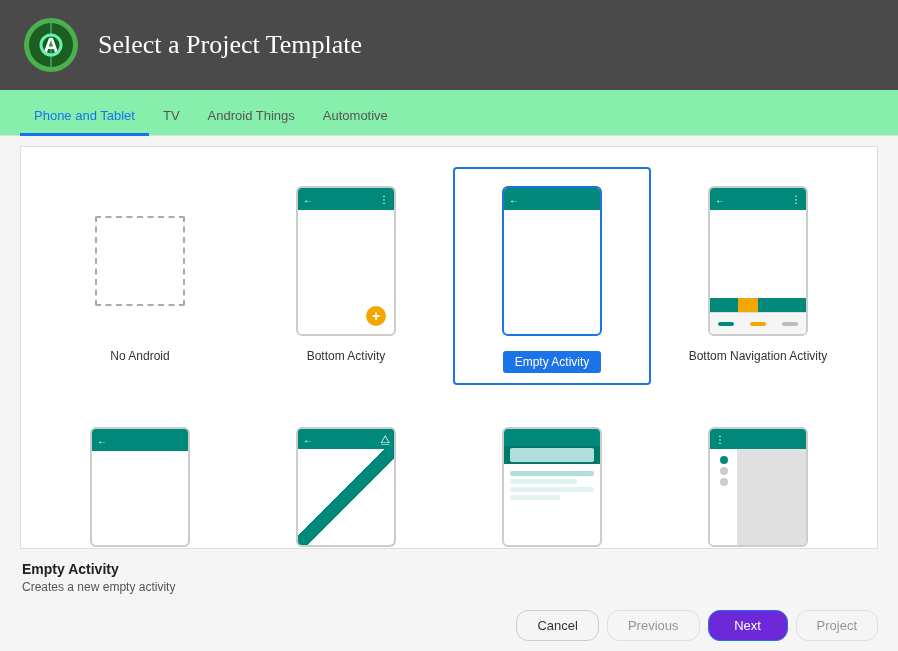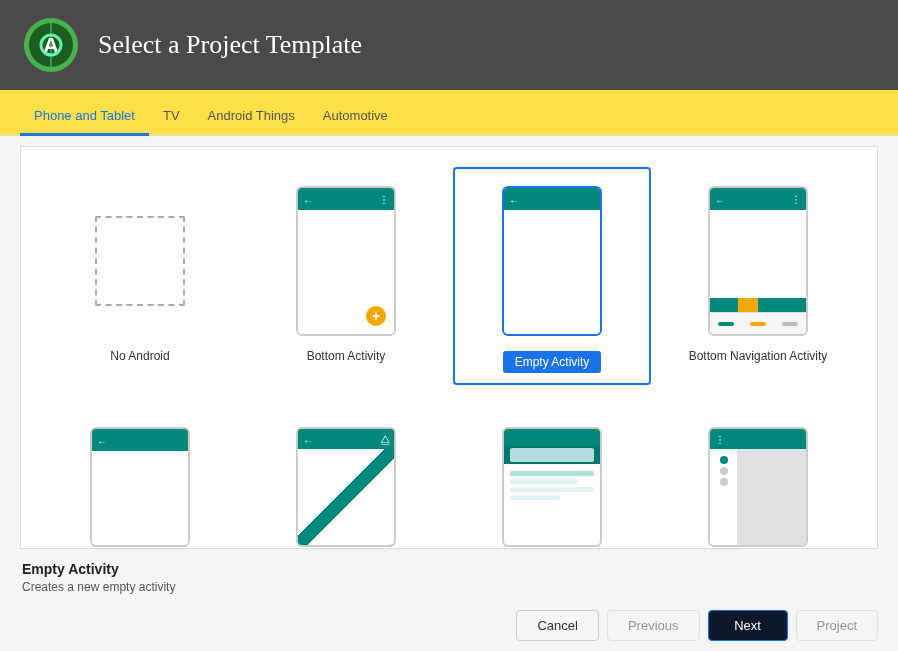--- a/index.html
+++ b/index.html
@@ -43,21 +43,21 @@
       flex-direction: column;
       padding: 0;
       overflow: hidden;
     }
 
     
     .tabs {
       display: flex;
       align-items: flex-end;
       padding: 0 20px;
-      background: #fde047;
+      background: #86efac;
       border-bottom: 1px solid #ddd;
       height: 46px;
       flex-shrink: 0;
     }
     .tab {
       padding: 10px 14px;
       font-size: 13px;
       color: #555;
       cursor: pointer;
       border-bottom: 3px solid transparent;
@@ -331,30 +331,30 @@
       justify-content: flex-end;
       align-items: center;
       padding: 10px 20px;
       background: #f5f5f5;
       gap: 8px;
       flex-shrink: 0;
     }
     .btn {
       padding: 7px 20px;
       font-size: 13px;
-      border-radius: 4px;
+      border-radius: 12px;
       cursor: pointer;
       border: 1px solid #ccc;
       background: #f5f5f5;
       color: #333;
       min-width: 80px;
       text-align: center;
     }
     .btn.primary {
-      background: #0f172a;
+      background: #6d28d9;
       color: #fff;
       border-color: #1a73e8;
     }
     .btn:disabled, .btn.disabled {
       opacity: 0.5;
       cursor: default;
     }
 
     
     .empty-phone {

